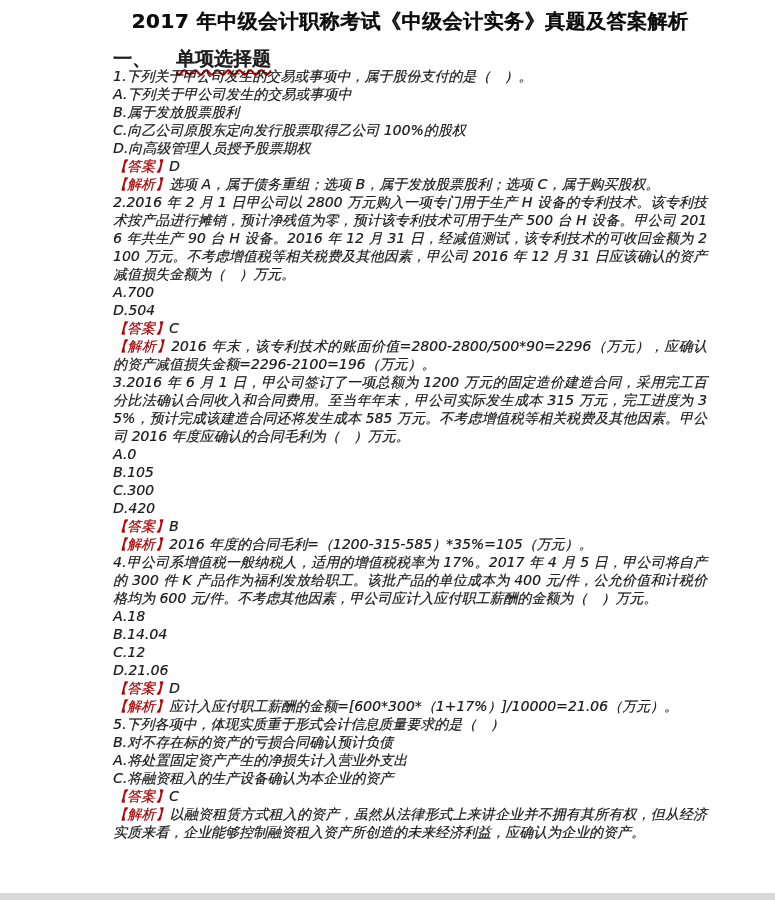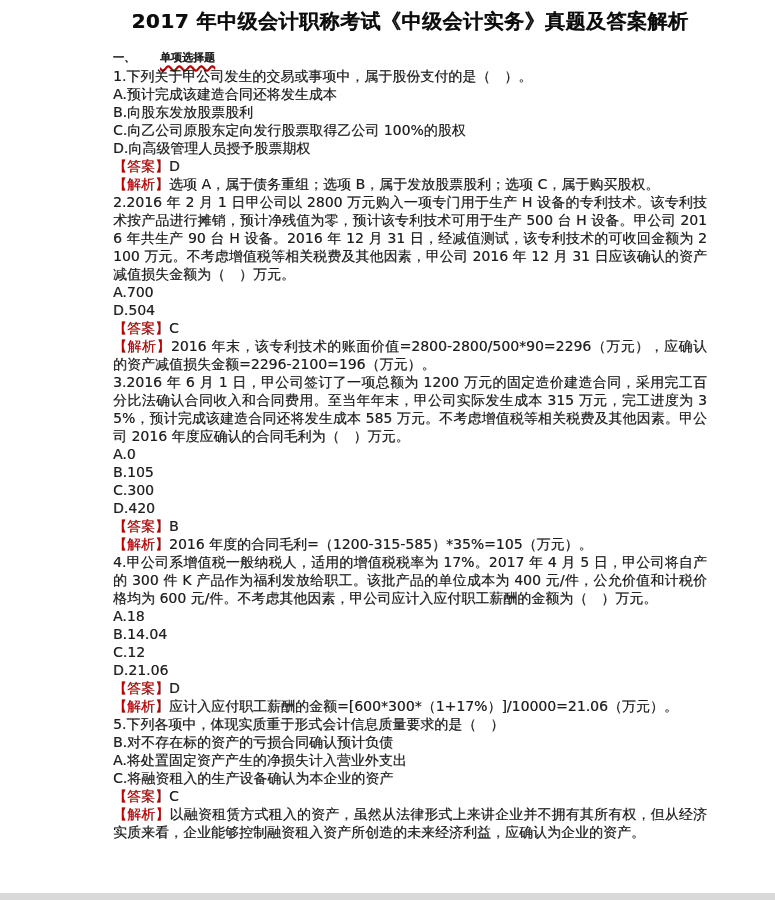--- a/index.html
+++ b/index.html
@@ -18,39 +18,40 @@
     line-height:28px;
     font-weight:bold;
     text-align:center;
     margin:0 0 14px 0;
     color:#0c0c0c;
     letter-spacing:0.5px;
     text-shadow:0.5px 0 0 rgba(0,0,0,0.65);
   }
   .section {
     font-weight:bold;
-    font-size:11px;
+    font-size:19px;
     line-height:18px;
     text-shadow:0.4px 0 0 rgba(0,0,0,0.55);
   }
   .sec-num { margin-right:25px; }
   .sec-title {
     text-decoration-line:underline;
     text-decoration-style:wavy;
     text-decoration-color:var(--label-red,#c00000);
     text-decoration-thickness:1.5px;
     text-underline-offset:4px;
   }
   .line {
     margin:0;
     font-size:14px;
     line-height:18px;
     text-align:justify;
     text-shadow:0.4px 0 0 rgba(0,0,0,0.5);
     word-break:break-all;
+    font-style:italic;
   }
   .red { color:var(--label-red,#c00000); }
   .bottom-edge {
     position:absolute;
     left:0; bottom:0;
     width:100%; height:7px;
     background:var(--edge-gray,#d9d9d9);
   }
 </style>
 </head>
@@ -60,22 +61,22 @@
   <div class="content">
 
     <h1 class="doc-title">2017 年中级会计职称考试《中级会计实务》真题及答案解析</h1>
 
     <div class="section">
       <span class="sec-num">一、</span><span class="sec-title">单项选择题</span>
     </div>
 
     <div class="question">
       <p class="line">1.下列关于甲公司发生的交易或事项中，属于股份支付的是（　）。</p>
-      <p class="line">A.预计完成该建造合同还将发生成本</p>
-      <p class="line">B.向股东发放股票股利</p>
+      <p class="line">A.下列关于甲公司发生的交易或事项中</p>
+      <p class="line">B.属于发放股票股利</p>
       <p class="line">C.向乙公司原股东定向发行股票取得乙公司 100%的股权</p>
       <p class="line">D.向高级管理人员授予股票期权</p>
       <p class="line"><span class="red">【答案】</span><span>D</span></p>
       <p class="line"><span class="red">【解析】</span><span>选项 A，属于债务重组；选项 B，属于发放股票股利；选项 C，属于购买股权。</span></p>
     </div>
 
     <div class="question">
       <p class="line">2.2016 年 2 月 1 日甲公司以 2800 万元购入一项专门用于生产 H 设备的专利技术。该专利技术按产品进行摊销，预计净残值为零，预计该专利技术可用于生产 500 台 H 设备。甲公司 2016 年共生产 90 台 H 设备。2016 年 12 月 31 日，经减值测试，该专利技术的可收回金额为 2100 万元。不考虑增值税等相关税费及其他因素，甲公司 2016 年 12 月 31 日应该确认的资产减值损失金额为（　）万元。</p>
       <p class="line">A.700</p>
       <p class="line">D.504</p>

